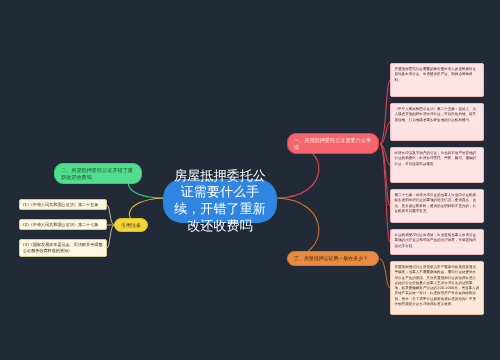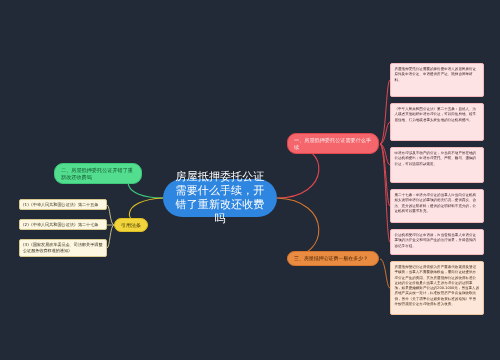--- a/index.html
+++ b/index.html
@@ -37,25 +37,25 @@
     text-align: center;
     line-height: 1.28;
     word-break: break-all;
   }
 
   
   .central {
     left: 163px;
     top: 179px;
     width: 114px;
-    height: 38px;
+    height: 44px;
     background: #2f86e0;
     color: #ffffff;
     border-radius: 19px;
-    font-size: 11px;
+    font-size: 13px;
     padding: 3px 8px;
     letter-spacing: .1px;
   }
 
   
   .topic {
     border-radius: 9px;
     font-size: 5.1px;
     padding: 3px 6px;
     letter-spacing: .05px;

